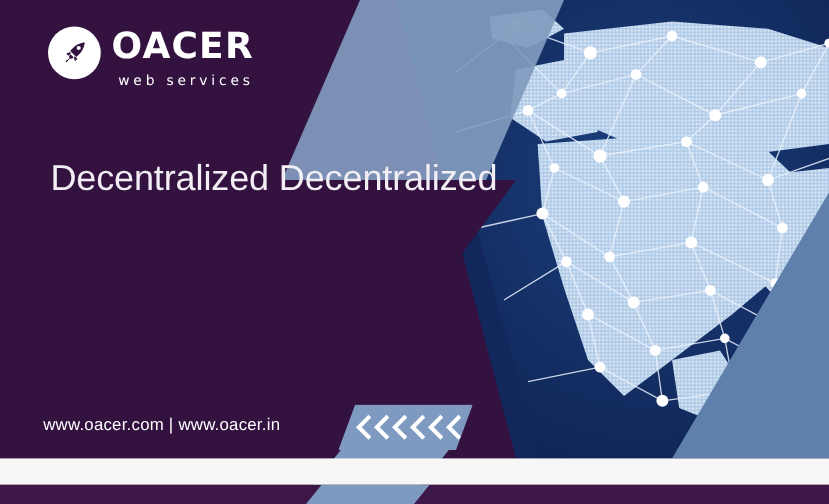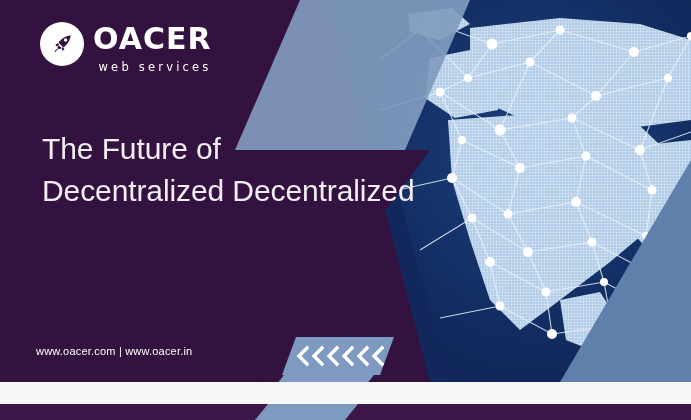--- a/index.html
+++ b/index.html
@@ -91,21 +91,21 @@
     letter-spacing:-.2px;
   }
   .headline .line2,.headline .line3{
     color:#f2eef4;font-size:30px;font-weight:400;line-height:1.4;
     letter-spacing:-.1px;
   }
 
   
   .footer-url{
     position:absolute;left:36px;top:345px;
-    color:#ffffff;font-size:11px;letter-spacing:.2px;white-space:nowrap;
+    color:#ffffff;font-size:14px;letter-spacing:.2px;white-space:nowrap;
   }
   .chev-wrap{
     position:absolute;left:282px;top:337px;
     width:112px;height:38px;
     display:flex;align-items:center;justify-content:center;
   }
   .chev-plate{
     position:absolute;inset:0;
     background:#7e9ac0;
     clip-path:polygon(14px 0,112px 0,98px 38px,0 38px);
@@ -213,21 +213,20 @@
         </g>
       </svg>
     </div>
     <div class="logo-words">
       <div class="logo-name">OACER</div>
       <div class="logo-tag">web services</div>
     </div>
   </div>
 
   <div class="headline">
-    <div class="line2">The Future of</div>
     <div class="line3">Decentralized Decentralized</div>
   </div>
 
   <div class="footer-url">www.oacer.com  |  www.oacer.in</div>
 
   <div class="chev-wrap">
     <div class="chev-plate"></div>
     <div class="chevrons">
       <svg width="90" height="22" viewBox="0 0 90 22" aria-hidden="true">
         <g stroke="#ffffff" stroke-width="3.4" fill="none" stroke-linecap="square">

